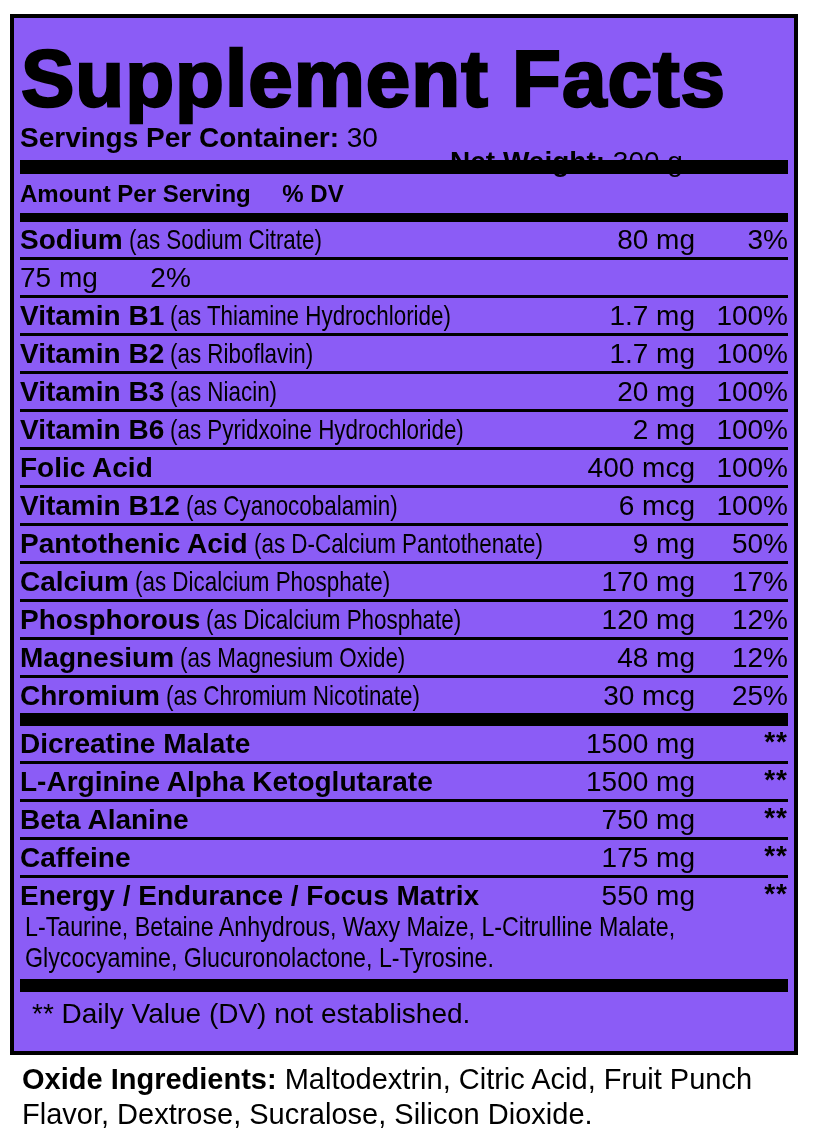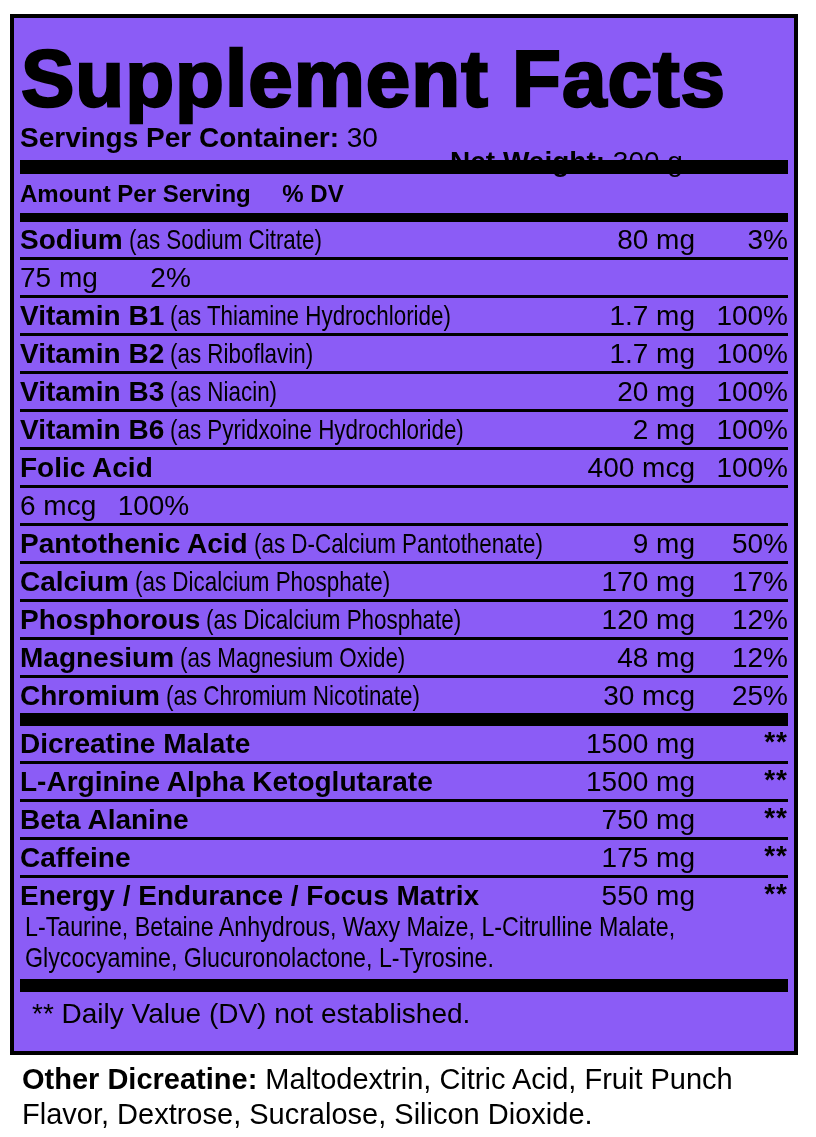--- a/index.html
+++ b/index.html
@@ -95,20 +95,21 @@
     <div class="name"><span class="b">Vitamin B6</span><span class="cond">(as Pyridxoine Hydrochloride)</span></div>
     <div class="amount">2 mg</div>
     <div class="dv">100%</div>
   </div>
   <div class="row">
     <div class="name"><span class="b">Folic Acid</span><span class="cond"></span></div>
     <div class="amount">400 mcg</div>
     <div class="dv">100%</div>
   </div>
   <div class="row">
+    <div class="name"><span class="b">Vitamin B12</span><span class="cond">(as Cyanocobalamin)</span></div>
     <div class="amount">6 mcg</div>
     <div class="dv">100%</div>
   </div>
   <div class="row">
     <div class="name"><span class="b">Pantothenic Acid</span><span class="cond">(as D-Calcium Pantothenate)</span></div>
     <div class="amount">9 mg</div>
     <div class="dv">50%</div>
   </div>
   <div class="row">
     <div class="name"><span class="b">Calcium</span><span class="cond">(as Dicalcium Phosphate)</span></div>
@@ -162,15 +163,15 @@
     <div class="subtext">L-Taurine, Betaine Anhydrous, Waxy Maize, L-Citrulline Malate, Glycocyamine, Glucuronolactone, L-Tyrosine.</div>
   </div>
 
   <div class="bar bar-mid"></div>
 
   <div class="footnote">** Daily Value (DV) not established.</div>
 
 </div>
 
 <div class="other">
-  <span class="b">Other Dicreatine:</span>
+  <span class="b">Oxide Ingredients:</span>
   <span>Maltodextrin, Citric Acid, Fruit Punch Flavor, Dextrose, Sucralose, Silicon Dioxide.</span>
 </div>
 
 </body></html>

